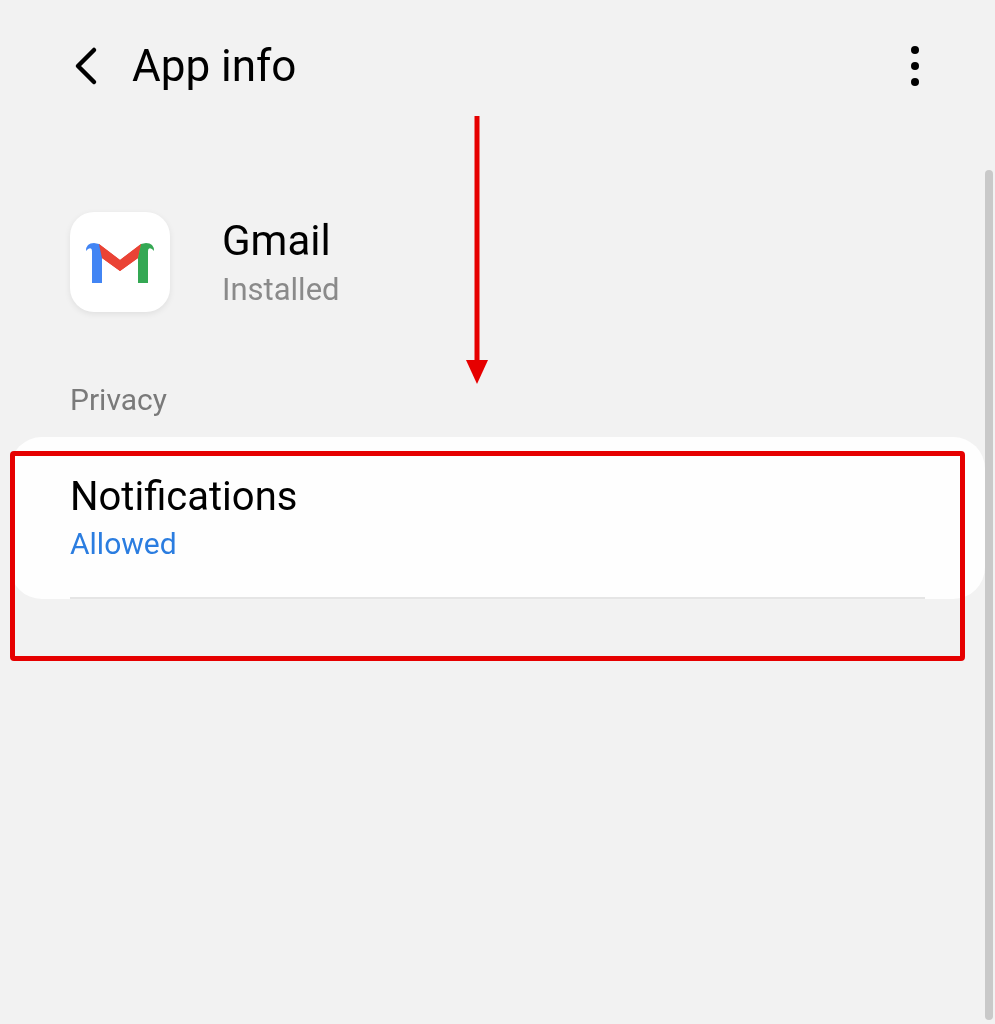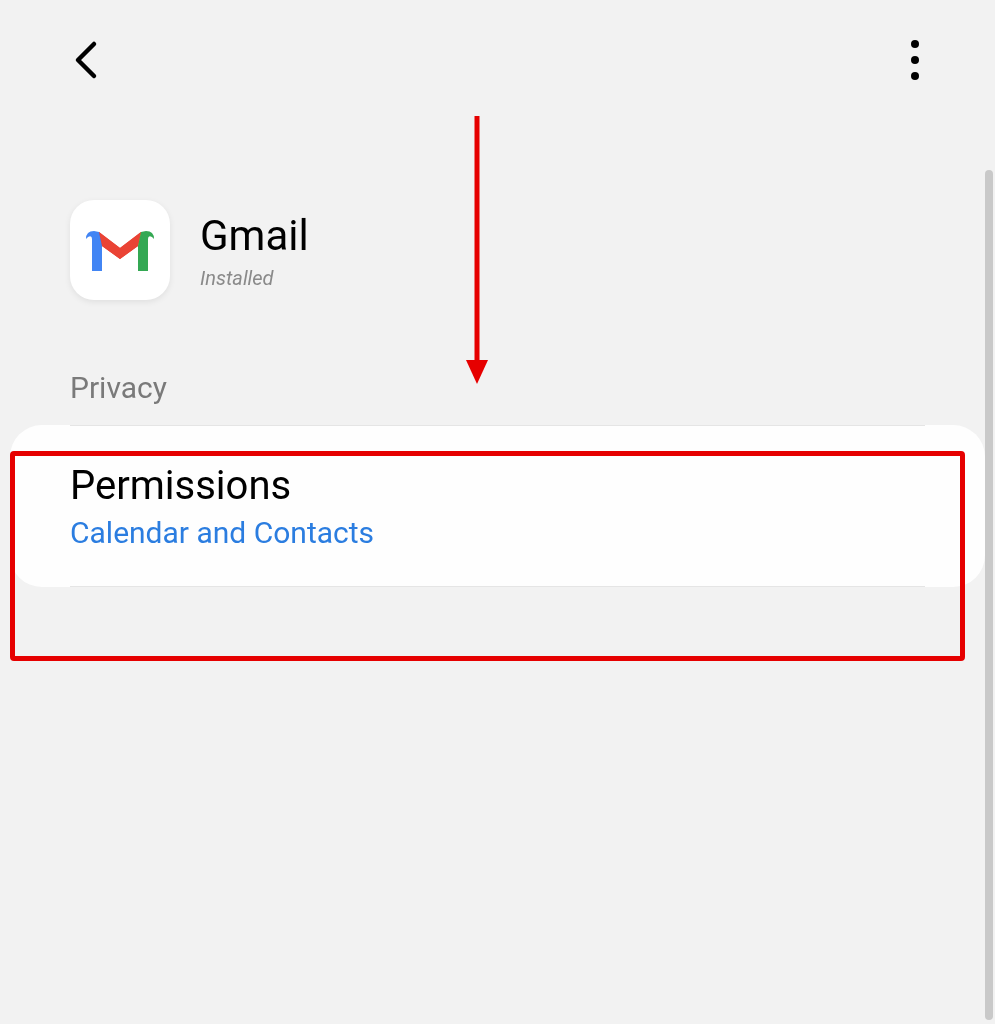--- a/index.html
+++ b/index.html
@@ -64,30 +64,30 @@
       border-radius: 24px;
       display: flex;
       align-items: center;
       justify-content: center;
       box-shadow: 0 2px 6px rgba(0,0,0,0.08);
     }
     .app-info {
       display: flex;
       flex-direction: column;
       gap: 6px;
+      margin-left: 22px;
     }
     .app-name {
       font-size: 42px;
       font-weight: 400;
       color: #000;
     }
     .app-status {
-      font-size: 20px;
+      font-size: 31px;
       color: #8a8a8a;
-      font-style: italic;
     }
     .section-header {
       font-size: 30px;
       color: #7a7a7a;
       padding: 30px 70px 20px 70px;
       font-weight: 400;
     }
     .card {
       background: #fefefe;
       border-radius: 32px;
@@ -139,20 +139,21 @@
 </head>
 <body>
 
 <div class="header">
   <div class="header-left">
     <div class="back-btn">
       <svg width="28" height="40" viewBox="0 0 28 40">
         <path d="M 22 4 L 6 20 L 22 36" stroke="#000" stroke-width="4.5" fill="none" stroke-linecap="round" stroke-linejoin="round"></path>
       </svg>
     </div>
+    <div class="page-title">App info</div>
   </div>
   <div class="more-btn">
     <div class="more-dot"></div>
     <div class="more-dot"></div>
     <div class="more-dot"></div>
   </div>
 </div>
 
 <div class="app-header">
   <div class="app-icon">
@@ -169,25 +170,25 @@
   </div>
   <div class="app-info">
     <div class="app-name">Gmail</div>
     <div class="app-status">Installed</div>
   </div>
 </div>
 
 <div class="section-header">Privacy</div>
 
 <div class="card">
+  <div class="row">
+    <div class="row-title">Notifications</div>
+    <div class="row-sub">Allowed</div>
+  </div>
   <div class="divider"></div>
-  <div class="row">
-    <div class="row-title">Permissions</div>
-    <div class="row-sub">Calendar and Contacts</div>
-  </div>
   <div class="divider"></div>
 </div>
 
 <div class="highlight-box" style="left:10px; top:451px; width:955px; height:210px;"></div>
 
 <svg class="arrow-annotation" style="left:462px; top:116px;" width="30" height="270" viewBox="0 0 30 270">
   <line x1="15" y1="0" x2="15" y2="250" stroke="#e60000" stroke-width="5"></line>
   <polygon points="15,268 4,244 26,244" fill="#e60000"></polygon>
 </svg>
 

